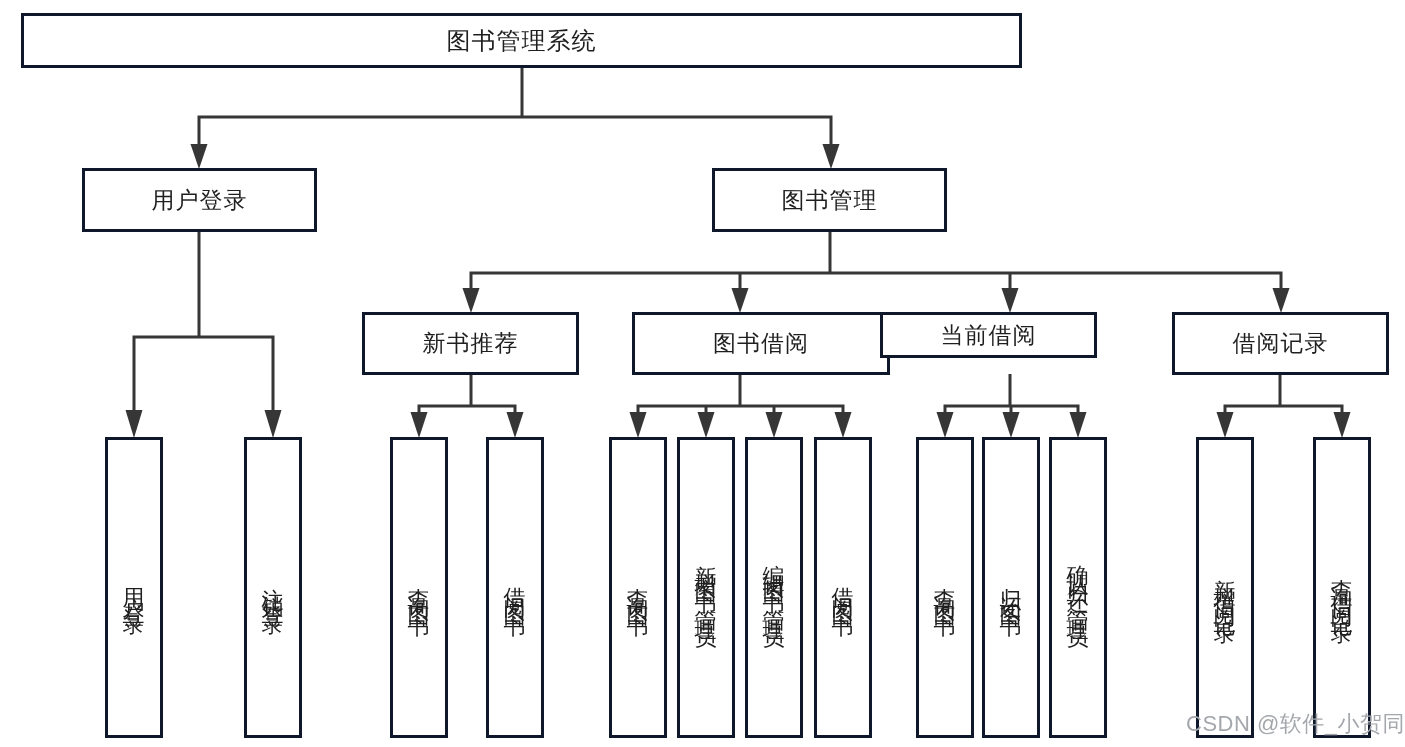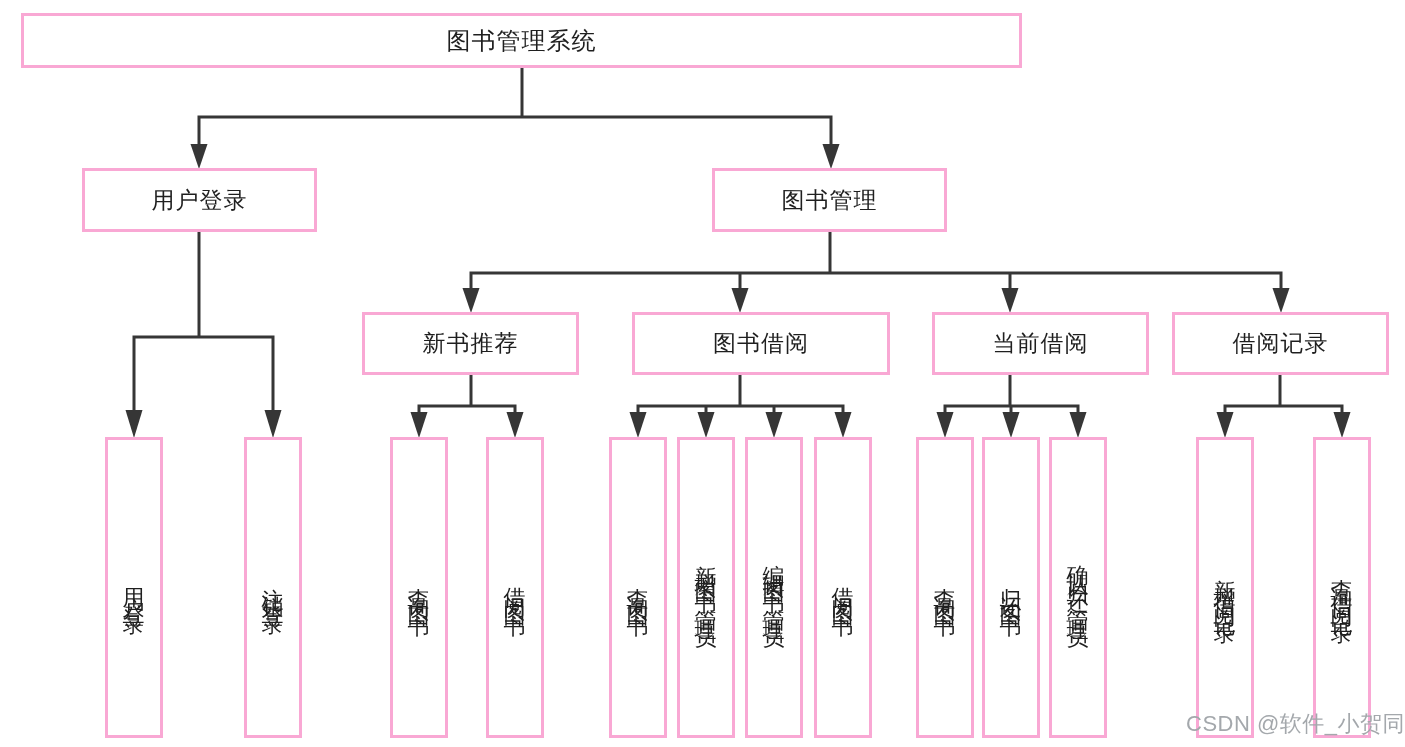--- a/index.html
+++ b/index.html
@@ -6,21 +6,21 @@
   #canvas{
     position:relative;
     width:1405px;height:747px;
     background:#ffffff;
     font-family:"Liberation Sans", sans-serif;
     color:#1f1f1f;
     overflow:hidden;
   }
   .node{
     position:absolute;
-    border:3px solid #f9a8d4;
+    border:3px solid #0f172a;
     background:#ffffff;
     display:flex;
     align-items:center;
     justify-content:center;
     box-sizing:border-box;
   }
   .hlabel{
     font-size:23px;
     letter-spacing:1px;
     color:#1f1f1f;
@@ -38,21 +38,21 @@
   svg#wires{position:absolute;left:0;top:0;z-index:1;}
   .node{z-index:2;}
   
   #box-root{left:21px;top:13px;width:1001px;height:55px;}
   
   #box-user-login{left:82px;top:168px;width:235px;height:64px;}
   #box-book-mgmt{left:712px;top:168px;width:235px;height:64px;}
   
   #box-new-book{left:362px;top:312px;width:217px;height:63px;}
   #box-book-borrow{left:632px;top:312px;width:258px;height:63px;}
-  #box-current-borrow{left:932px;top:312px;width:217px;height:63px;}
+  #box-current-borrow{left:880px;top:312px;width:217px;height:46px;}
   #box-borrow-record{left:1172px;top:312px;width:217px;height:63px;}
   
   .leaf{top:437px;width:58px;height:301px;}
   #leaf-user-login{left:105px;}
   #leaf-logout{left:244px;}
   #leaf-newbook-query{left:390px;}
   #leaf-newbook-borrow{left:486px;}
   #leaf-borrow-query{left:609px;}
   #leaf-borrow-add{left:677px;}
   #leaf-borrow-edit{left:745px;}

